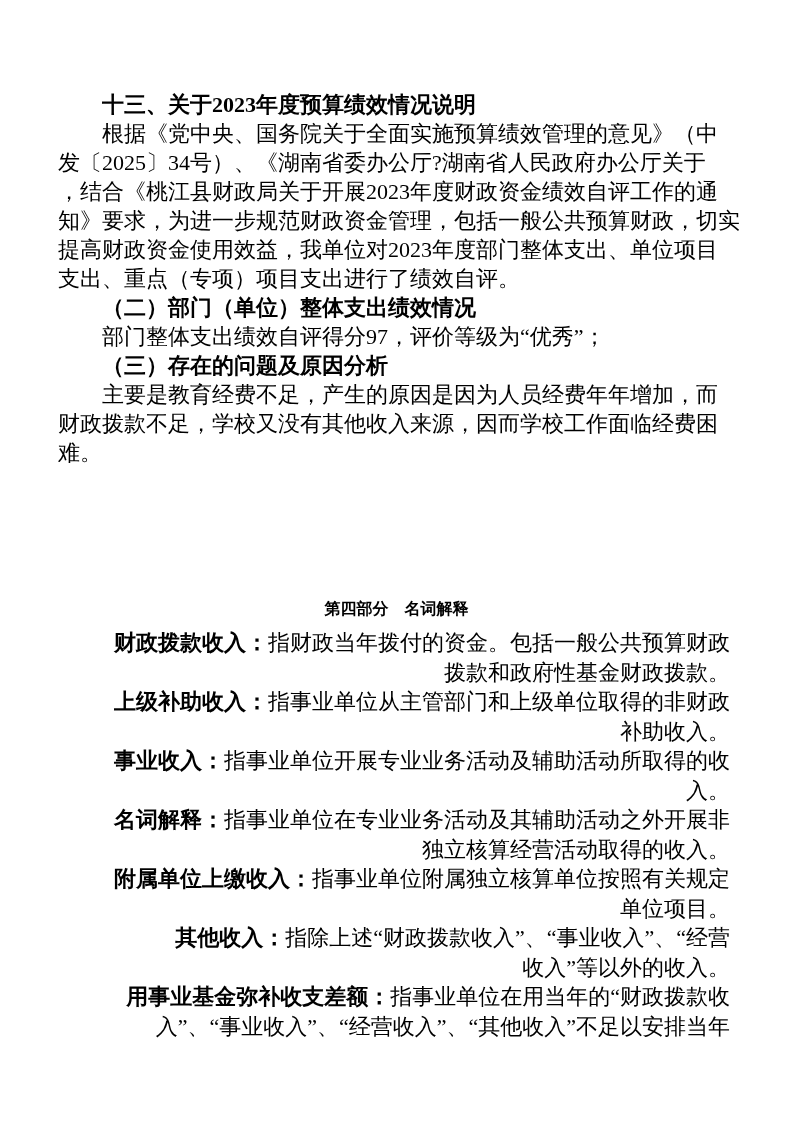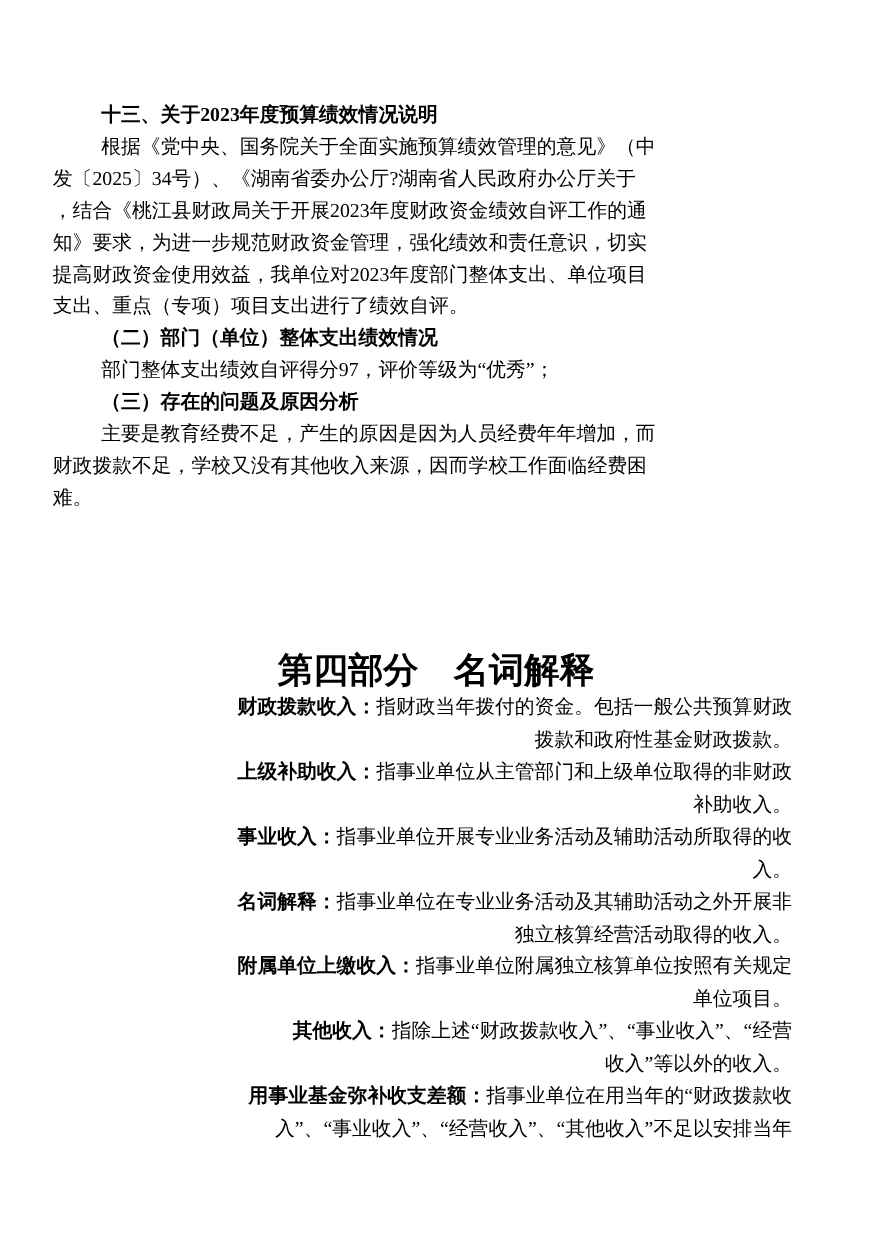--- a/index.html
+++ b/index.html
@@ -11,56 +11,56 @@
     position: relative;
     width: 793px;
     height: 1122px;
     background: #ffffff;
     color: #000000;
     font-family: "Liberation Serif", "DejaVu Serif", serif;
     overflow: hidden;
   }
   .textblock {
     position: absolute;
-    left: 48px;
+    left: 58px;
     width: 672px;
-    font-size: 18px;
+    font-size: 22px;
   }
   .sec1 { top: 90px;  line-height: 29px; }
   .sec2 { top: 628px; line-height: 29.5px; text-align: right; }
   .line {
     white-space: nowrap;
     overflow: visible;
   }
   .line.indent { text-indent: 44px; }
   .b { font-weight: bold; }
   .sec2-title {
     position: absolute;
     left: 0;
     top: 592px;
     width: 793px;
     text-align: center;
-    font-size: 32px;
+    font-size: 16px;
     line-height: 34px;
     font-weight: bold;
     font-family: "Liberation Serif", "DejaVu Serif", serif;
     color: #000000;
   }
 </style>
 </head>
 <body>
 
 <div class="page">
 
   <div class="textblock sec1" id="sec1">
       <div class="line indent"><span class="b">十三、关于2023年度预算绩效情况说明</span></div>
       <div class="line indent"><span>根据《党中央、国务院关于全面实施预算绩效管理的意见》（中</span></div>
       <div class="line"><span>发〔2025〕34号）、《湖南省委办公厅?湖南省人民政府办公厅关于</span></div>
       <div class="line"><span>，结合《桃江县财政局关于开展2023年度财政资金绩效自评工作的通</span></div>
-      <div class="line"><span>知》要求，为进一步规范财政资金管理，强化绩效和责任意识，切实</span></div>
+      <div class="line"><span>知》要求，为进一步规范财政资金管理，包括一般公共预算财政，切实</span></div>
       <div class="line"><span>提高财政资金使用效益，我单位对2023年度部门整体支出、单位项目</span></div>
       <div class="line"><span>支出、重点（专项）项目支出进行了绩效自评。</span></div>
       <div class="line indent"><span class="b">（二）部门（单位）整体支出绩效情况</span></div>
       <div class="line indent"><span>部门整体支出绩效自评得分97，评价等级为“优秀”；</span></div>
       <div class="line indent"><span class="b">（三）存在的问题及原因分析</span></div>
       <div class="line indent"><span>主要是教育经费不足，产生的原因是因为人员经费年年增加，而</span></div>
       <div class="line"><span>财政拨款不足，学校又没有其他收入来源，因而学校工作面临经费困</span></div>
       <div class="line"><span>难。</span></div>
     </div>
 

